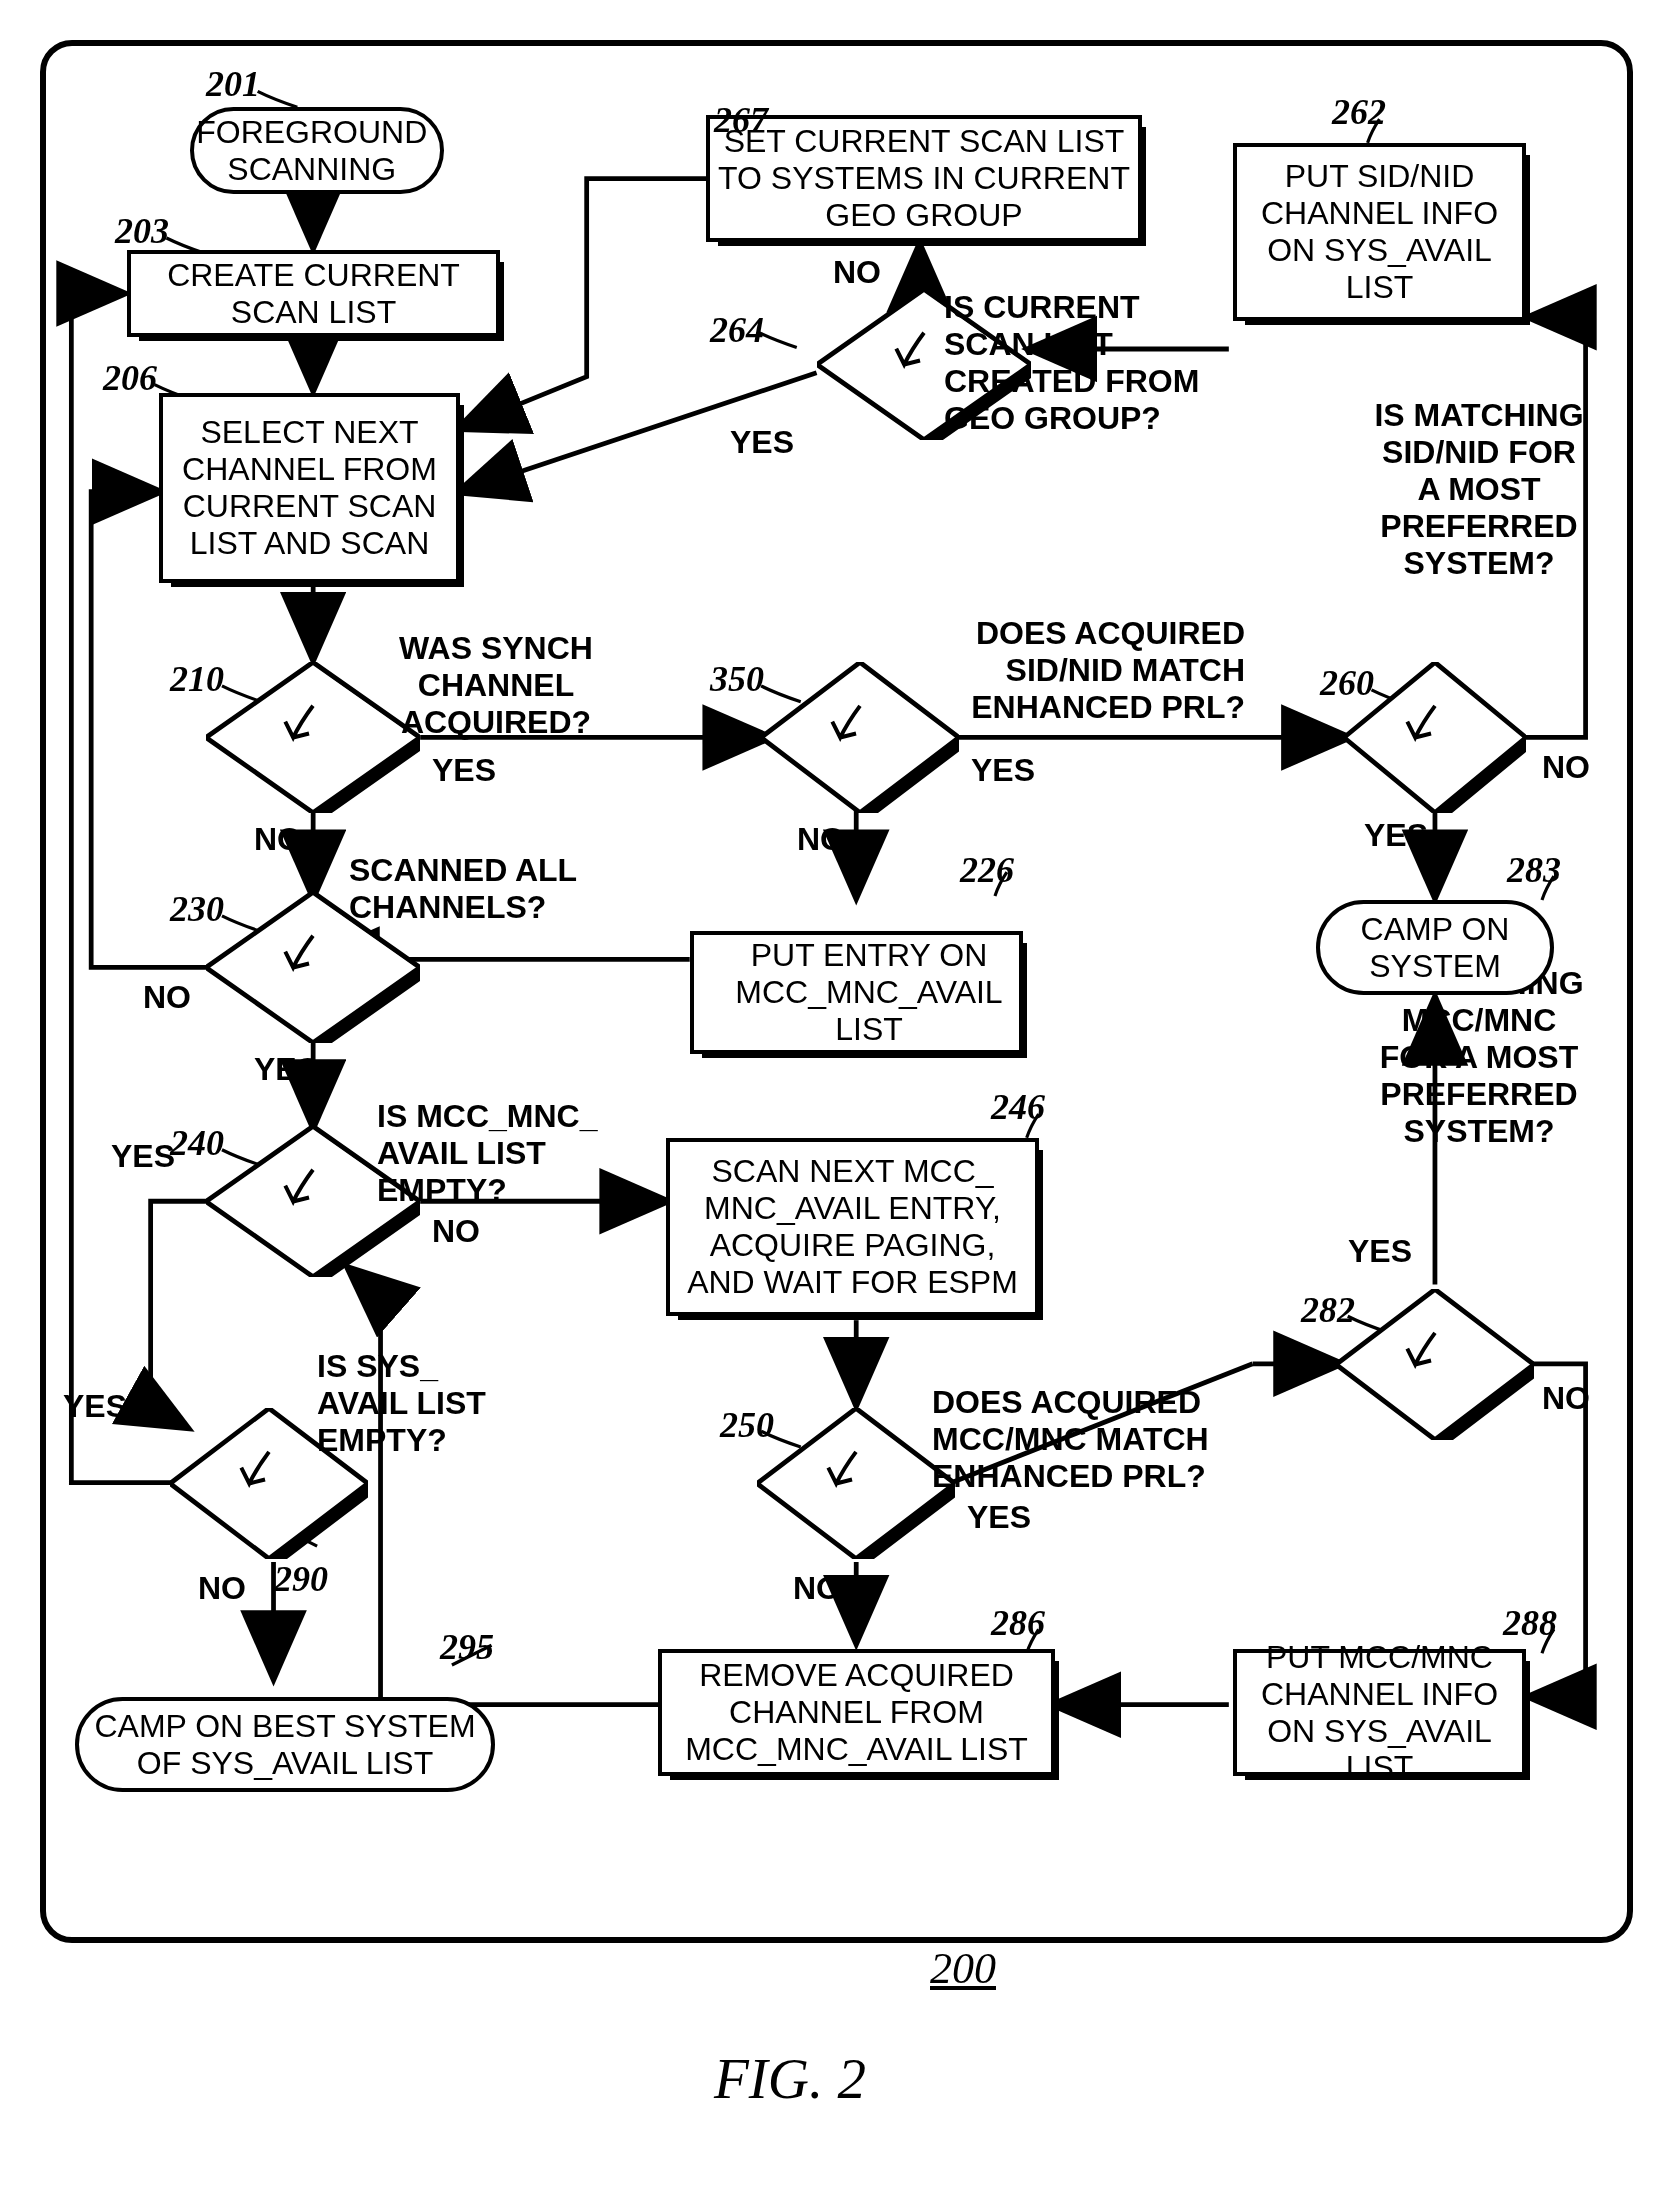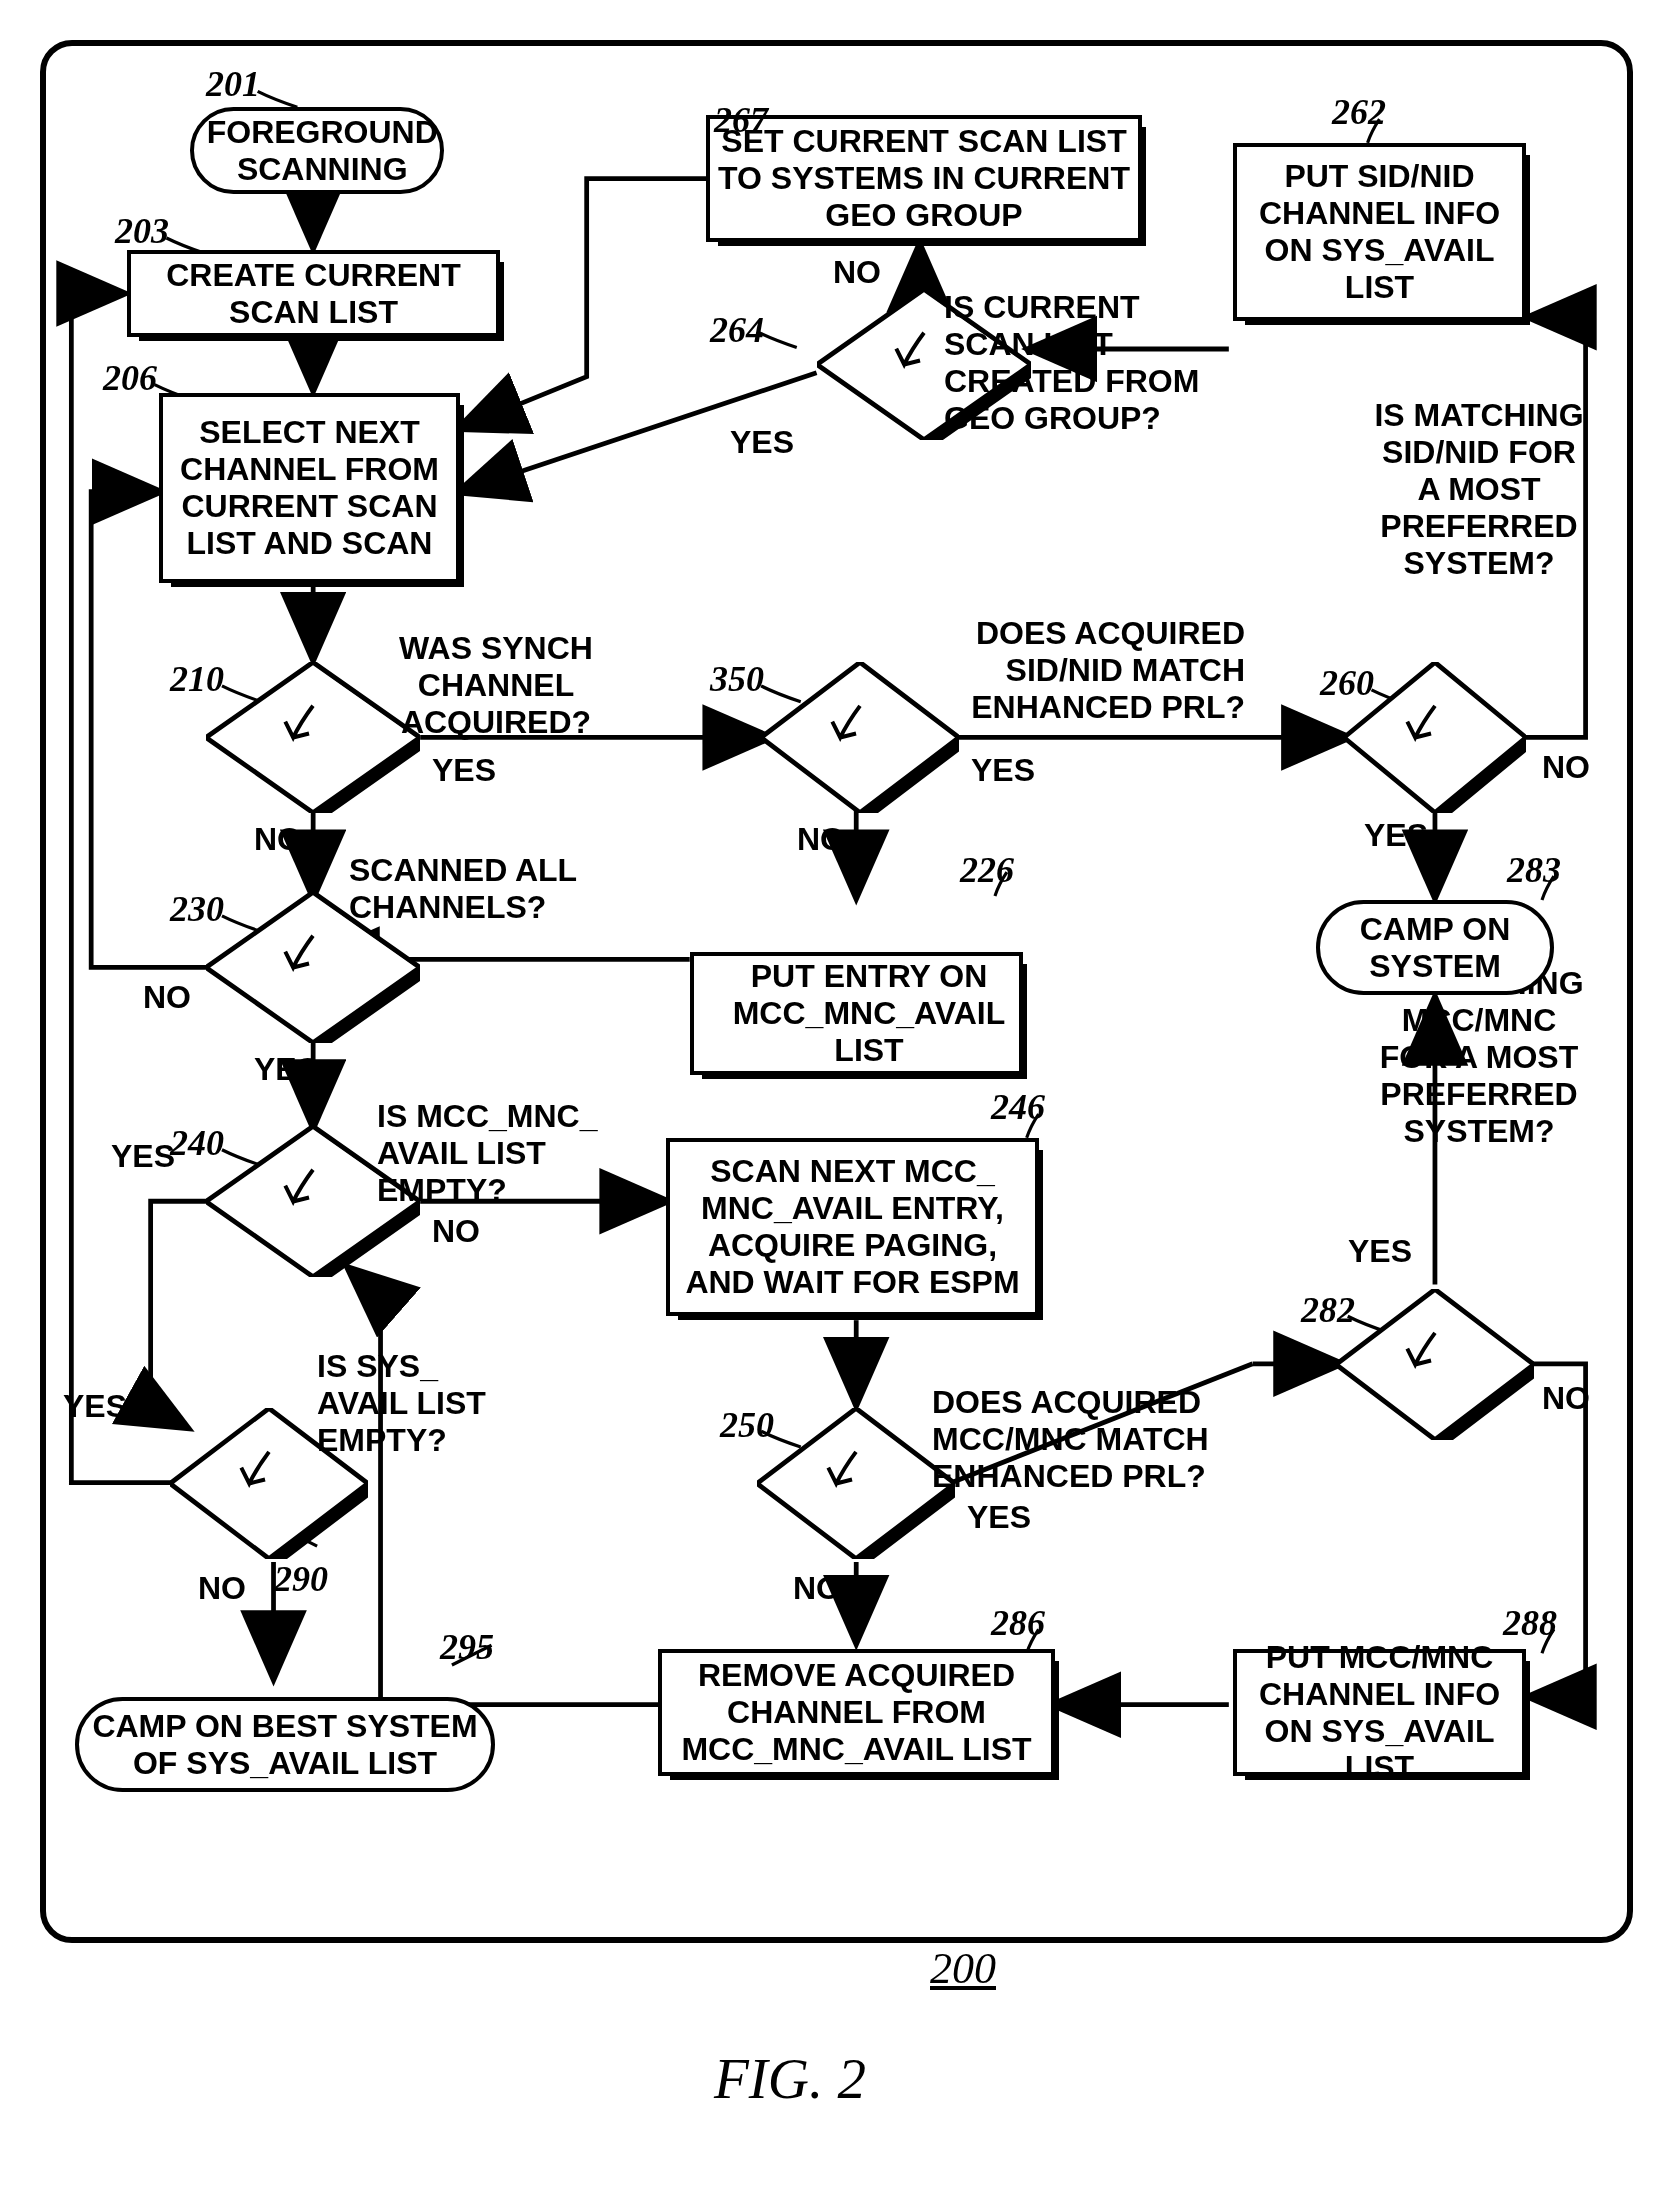--- a/index.html
+++ b/index.html
@@ -13,24 +13,24 @@
     position: relative;
   }
   .canvas {
     position: relative;
     width: 1672px;
     height: 2194px;
   }
   .node {
     position: absolute;
     text-align: center;
-    font-weight: bold;
+    font-weight: normal;
     display: flex;
     align-items: center;
-    justify-content: flex-start;
+    justify-content: flex-end;
     line-height: 1.15;
   }
   .term {
     border: 4.8px solid #000;
     border-radius: 48px;
     padding: 4.8px 12.7px;
     font-size: 32px;
     background: #fff;
   }
   .proc {
@@ -212,21 +212,21 @@
         <polygon points="125,0 250,95 125,190 0,95" fill="#fff" stroke="#000" stroke-width="6"></polygon>
         <polygon points="135,10 260,105 135,200 125,190 250,95" fill="#000"></polygon>
         <path d="M125,55 Q110,75 100,95 L90,75 M100,95 L120,90" fill="none" stroke="#000" stroke-width="5"></path>
       </svg>
 </div>
 <div class="label" style="left:928px; top:615px; width:317px; white-space:normal; text-align:right;">DOES ACQUIRED SID/NID MATCH ENHANCED PRL?</div>
 <div class="num" style="left:710px; top:658px;">350</div>
 <div class="label" style="left:971px; top:752px;">YES</div>
 <div class="label" style="left:797px; top:821px;">NO</div>
 
-<div class="node proc shadow" style="left:690px; top:952px; width:333px; height:123px;padding-left:33px;">
+<div class="node proc shadow" style="left:690px; top:931px; width:333px; height:123px;padding-left:33px;">
   <span>PUT ENTRY ON MCC_MNC_AVAIL LIST</span>
 </div>
 <div class="num" style="left:960px; top:849px;">226</div>
 
 <div class="diamond" style="left:206px; top:892px;">
   <svg width="214" height="151" viewBox="0 0 270 190">
         <polygon points="135,0 270,95 135,190 0,95" fill="#fff" stroke="#000" stroke-width="6"></polygon>
         <polygon points="145,10 280,105 145,200 135,190 270,95" fill="#000"></polygon>
         <path d="M135,55 Q120,75 110,95 L100,75 M110,95 L130,90" fill="none" stroke="#000" stroke-width="5"></path>
       </svg>

